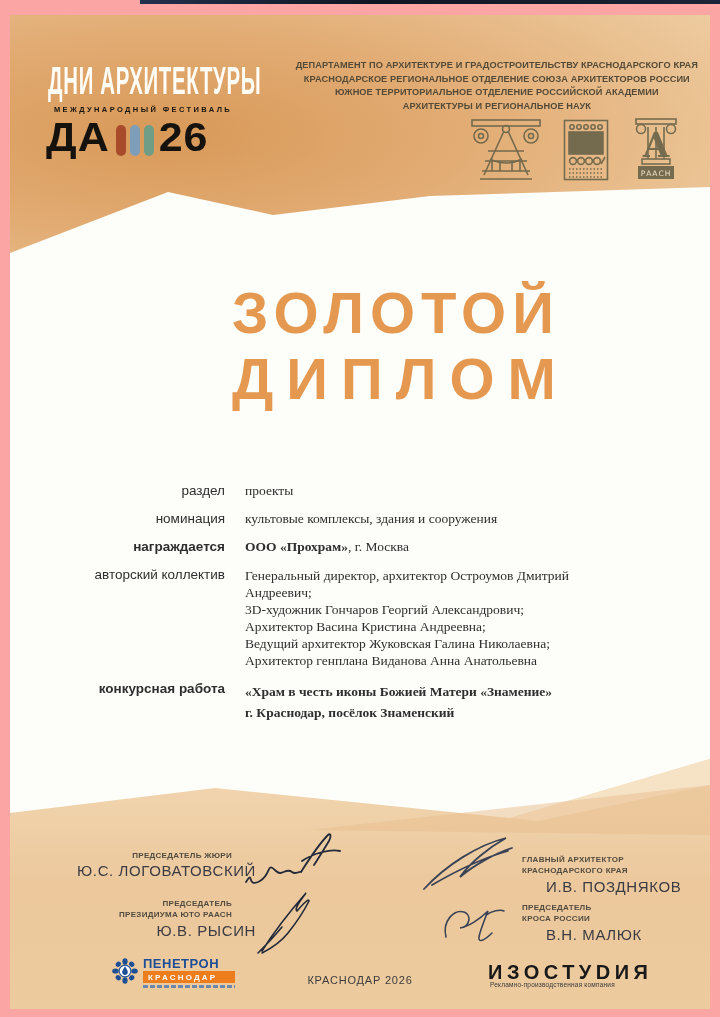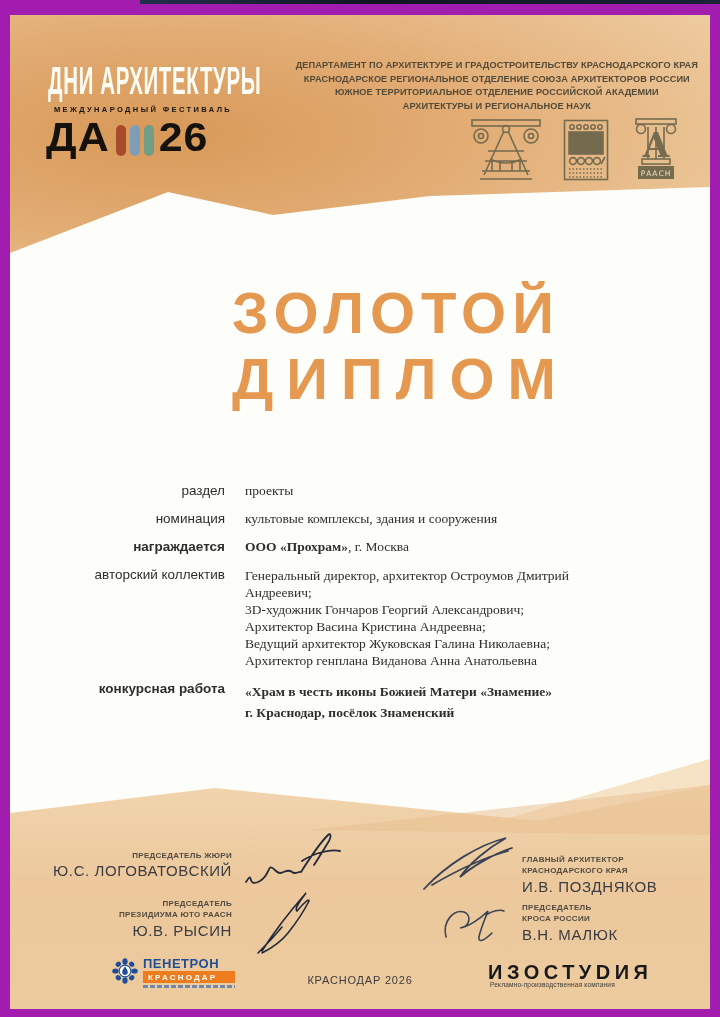--- a/index.html
+++ b/index.html
@@ -1,17 +1,17 @@
 <!DOCTYPE html>
 <html><head>
 <meta charset="utf-8">
 <style>
   html,body{margin:0;padding:0;background:#ffffff;}
   body{font-family:"Liberation Sans","DejaVu Sans",sans-serif;}
-  #page{position:relative;width:720px;height:1017px;background:#a21caf;overflow:hidden;}
+  #page{position:relative;width:720px;height:1017px;background:#fca5a5;overflow:hidden;}
   #scan-strip{position:absolute;left:140px;top:0;width:580px;height:4px;
     background:linear-gradient(90deg,#23304c,#101522 40%,#1b2338);}
   #cert{position:absolute;left:10px;top:15px;width:700px;height:994px;background:#fdfdf9;}
   #bg-svg{position:absolute;left:0;top:0;width:700px;height:994px;}
 
   
   .logo-title{position:absolute;left:38px;top:44px;color:#fffdf6;font-weight:700;
     font-size:30px;white-space:nowrap;transform:scale(0.68,1.30);transform-origin:0 0;
     letter-spacing:1px;}
   .logo-sub{position:absolute;left:38px;top:90px;width:190px;text-align:center;
@@ -41,21 +41,21 @@
   
   .flabel{position:absolute;left:0;width:215px;text-align:right;font-size:13.5px;
     color:#2e2e2e;}
   .fvalue{position:absolute;left:235px;width:460px;font-size:13.5px;color:#2e2e2e;font-family:Liberation Serif, serif;}
   .bold{font-weight:700;}
   .vline{line-height:17px;}
 
   
   .sig-title{position:absolute;font-size:8px;font-weight:700;color:#514b40;
     letter-spacing:0.3px;}
-  .sig-name{position:absolute;font-size:15px;color:#3b3b44;letter-spacing:0.6px;}
+  .sig-name{position:absolute;font-size:15px;color:#3b3b44;letter-spacing:0.6px;margin-left:24px;}
   .left-al{left:0;width:222px;text-align:right;}
   .right-al{left:512px;width:188px;text-align:left;}
   .sig-svg{position:absolute;}
 
   
   .penetron{position:absolute;left:102px;top:942px;display:flex;align-items:flex-start;}
   .pen-texts{margin-left:5px;display:flex;flex-direction:column;}
   .pen-name{font-size:13px;font-weight:800;color:#1d4e96;letter-spacing:0.5px;line-height:13px;}
   .pen-city{margin-top:1px;background:#ee7d1d;color:#fff;font-size:8px;font-weight:700;
     letter-spacing:2.2px;padding:1.5px 4px 1px 5px;line-height:9px;}

